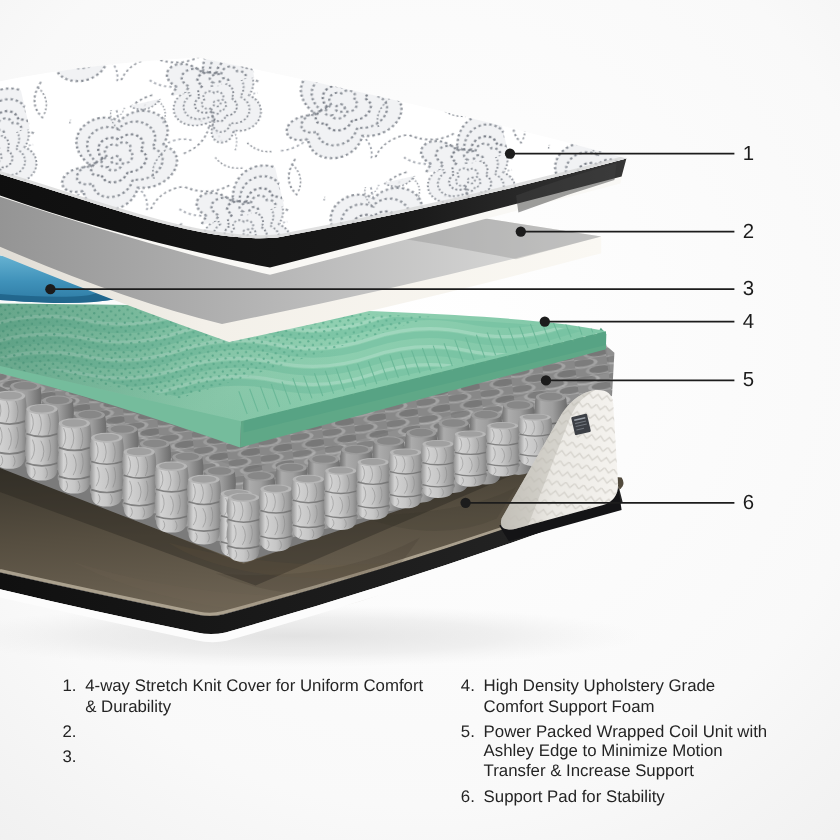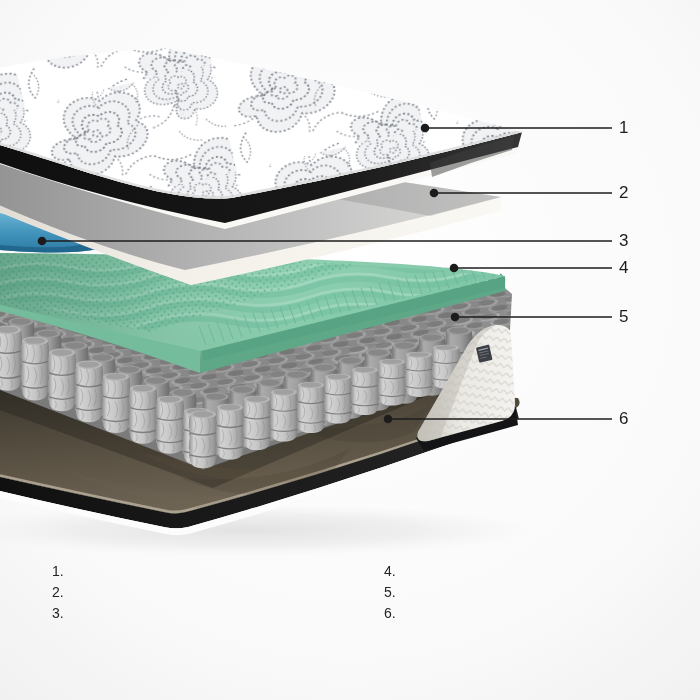--- a/index.html
+++ b/index.html
@@ -305,38 +305,42 @@
     <text x="619" y="322">5</text>
     <text x="619" y="424">6</text>
   </g>
 </svg>
 
 
 <div class="legend" style="left:52px;top:563px;width:320px;">
 
   <div class="item">
         <span class="num">1.</span>
+        <span>4-way Stretch Knit Cover for Uniform Comfort<br>&amp; Durability</span>
       </div>
 
   <div class="item">
         <span class="num">2.</span>
       </div>
 
   <div class="item">
         <span class="num">3.</span>
       </div>
 </div>
 
 <div class="legend" style="left:384px;top:563px;width:300px;">
 
   <div class="item">
         <span class="num">4.</span>
+        <span>High Density Upholstery Grade<br>Comfort Support Foam</span>
       </div>
 
   <div class="item">
         <span class="num">5.</span>
+        <span>Power Packed Wrapped Coil Unit with<br>Ashley Edge to Minimize Motion<br>Transfer &amp; Increase Support</span>
       </div>
 
   <div class="item">
         <span class="num">6.</span>
+        <span>Support Pad for Stability</span>
       </div>
 </div>
 </div>
 
 </body></html>

